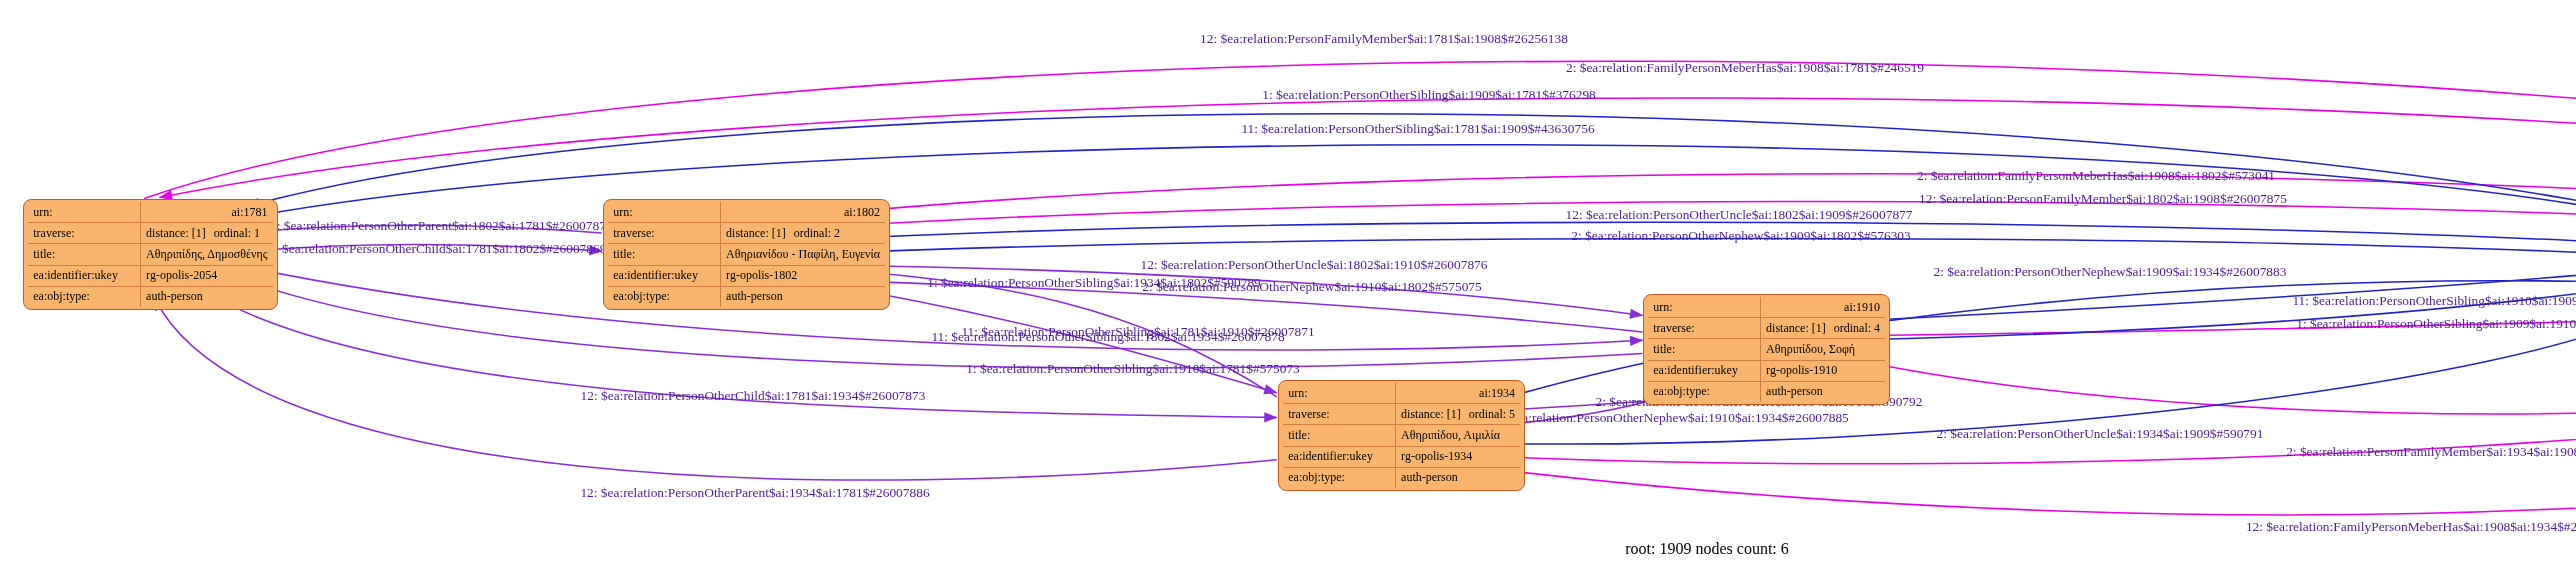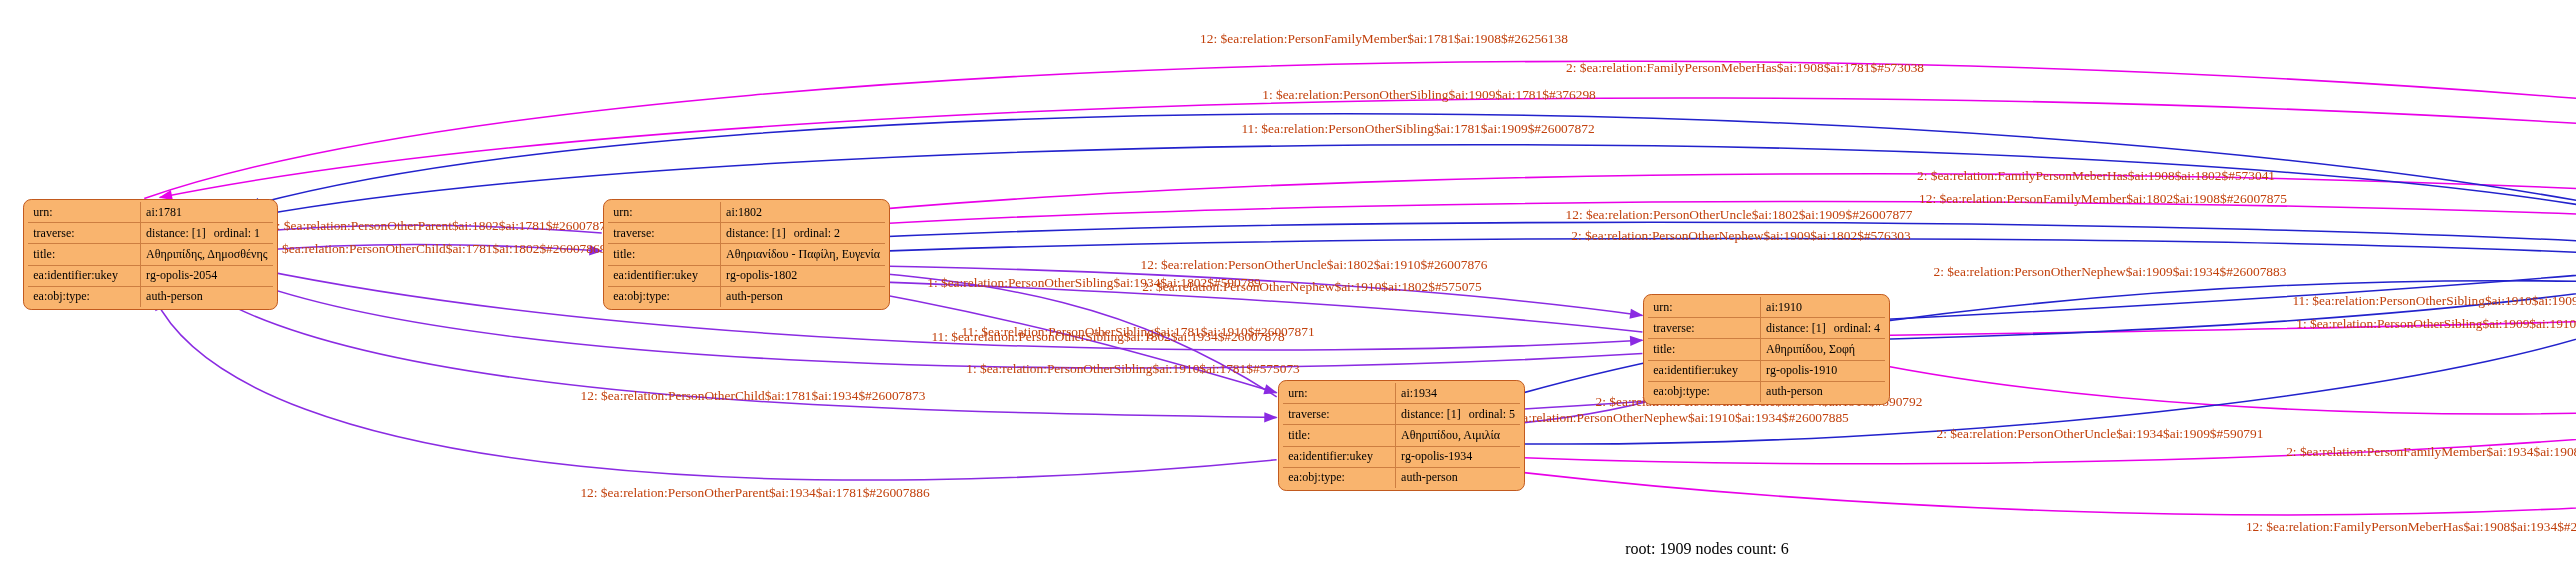--- a/index.html
+++ b/index.html
@@ -7,31 +7,31 @@
     position:relative;width:3544px;height:566px;background:#ffffff;overflow:hidden;
     font-family:"Liberation Serif","DejaVu Serif",serif;color:#000;
   }
   svg.edges{position:absolute;left:0;top:0;width:3544px;height:566px;}
   path.edge{fill:none;stroke-width:3px;}
   .e-family{stroke:#E800E8;}
   .e-root{stroke:#2222CC;}
   .e-other{stroke:#8A2BE2;}
   .elabel{
     position:absolute;transform:translate(-50%,-50%);
-    font-size:13.4px;line-height:1.1;white-space:nowrap;color:#c2410c;
+    font-size:13.4px;line-height:1.1;white-space:nowrap;color:#4c1d95;
   }
   .node{
     position:absolute;background:#F9B46E;border:1.5px solid #C25A1E;border-radius:8.2px;
     padding:2.1px 4.1px;box-sizing:border-box;
   }
   .node table{border-collapse:collapse;font-size:12px;white-space:nowrap;}
   .node td{padding:2.6px 5.2px;vertical-align:middle;}
   .node td.k{padding-right:22px;border-right:0.5px solid rgba(150,60,10,0.45);}
   .node tr + tr td{border-top:0.5px solid rgba(150,60,10,0.45);}
-  .node td.id{text-align:left;}
+  .node td.id{text-align:right;}
   .node .dist{display:inline-block;}
   .node .ord{display:inline-block;margin-left:8px;}
   #root-label{
     position:absolute;left:1707px;top:540px;transform:translateX(-50%);
     font-size:16px;white-space:nowrap;
   }
 </style>
 </head>
 <body>
 
@@ -78,28 +78,28 @@
     <path class="edge e-other" marker-end="url(#arr-o)" d="M 3188,686 C 2300,738 1000,732 480,545"></path>
     <path class="edge e-other" marker-end="url(#arr-o)" d="M 420,578 C 800,788 1800,800 2478,810"></path>
     <path class="edge e-other" marker-end="url(#arr-o)" d="M 2478,892 C 1600,978 480,945 300,578"></path>
     <path class="edge e-other" marker-end="url(#arr-o)" d="M 3260,761 C 3140,800 3010,818 2866,828"></path>
     <path class="edge e-other" marker-end="url(#arr-o)" d="M 2866,798 C 3050,790 3250,775 3420,762"></path>
     <path class="edge e-other" marker-end="url(#arr-o)" d="M 2478,770 C 2200,590 1950,545 1572,520"></path>
     <path class="edge e-other" marker-end="url(#arr-o)" d="M 1572,546 C 1950,610 2200,680 2478,762"></path>
   </svg>
 
   <div class="elabel" style="left:1384px;top:39px">12: $ea:relation:PersonFamilyMember$ai:1781$ai:1908$#26256138</div>
-  <div class="elabel" style="left:1745px;top:68px">2: $ea:relation:FamilyPersonMeberHas$ai:1908$ai:1781$#573038</div>
+  <div class="elabel" style="left:1745px;top:68px">2: $ea:relation:FamilyPersonMeberHas$ai:1908$ai:1781$#246519</div>
   <div class="elabel" style="left:2103px;top:199px">12: $ea:relation:PersonFamilyMember$ai:1802$ai:1908$#26007875</div>
   <div class="elabel" style="left:2096px;top:176px">2: $ea:relation:FamilyPersonMeberHas$ai:1908$ai:1802$#573041</div>
 
   <div class="elabel" style="left:2460px;top:452px">2: $ea:relation:PersonFamilyMember$ai:1934$ai:1908$#590794</div>
   <div class="elabel" style="left:2435px;top:527px">12: $ea:relation:FamilyPersonMeberHas$ai:1908$ai:1934$#26007882</div>
   <div class="elabel" style="left:1429px;top:95px">1: $ea:relation:PersonOtherSibling$ai:1909$ai:1781$#376298</div>
-  <div class="elabel" style="left:1418px;top:129px">11: $ea:relation:PersonOtherSibling$ai:1781$ai:1909$#26007872</div>
+  <div class="elabel" style="left:1418px;top:129px">11: $ea:relation:PersonOtherSibling$ai:1781$ai:1909$#43630756</div>
   <div class="elabel" style="left:2463px;top:324px">1: $ea:relation:PersonOtherSibling$ai:1909$ai:1910$#576297</div>
   <div class="elabel" style="left:2469px;top:301px">11: $ea:relation:PersonOtherSibling$ai:1910$ai:1909$#26007884</div>
   <div class="elabel" style="left:1739px;top:215px">12: $ea:relation:PersonOtherUncle$ai:1802$ai:1909$#26007877</div>
   <div class="elabel" style="left:1741px;top:236px">2: $ea:relation:PersonOtherNephew$ai:1909$ai:1802$#576303</div>
   <div class="elabel" style="left:2110px;top:272px">2: $ea:relation:PersonOtherNephew$ai:1909$ai:1934$#26007883</div>
   <div class="elabel" style="left:2100px;top:434px">2: $ea:relation:PersonOtherUncle$ai:1934$ai:1909$#590791</div>
   <div class="elabel" style="left:438px;top:226px">12: $ea:relation:PersonOtherParent$ai:1802$ai:1781$#26007874</div>
   <div class="elabel" style="left:434px;top:249px">12: $ea:relation:PersonOtherChild$ai:1781$ai:1802$#26007869</div>
   <div class="elabel" style="left:1314px;top:265px">12: $ea:relation:PersonOtherUncle$ai:1802$ai:1910$#26007876</div>
   <div class="elabel" style="left:1312px;top:287px">2: $ea:relation:PersonOtherNephew$ai:1910$ai:1802$#575075</div>

